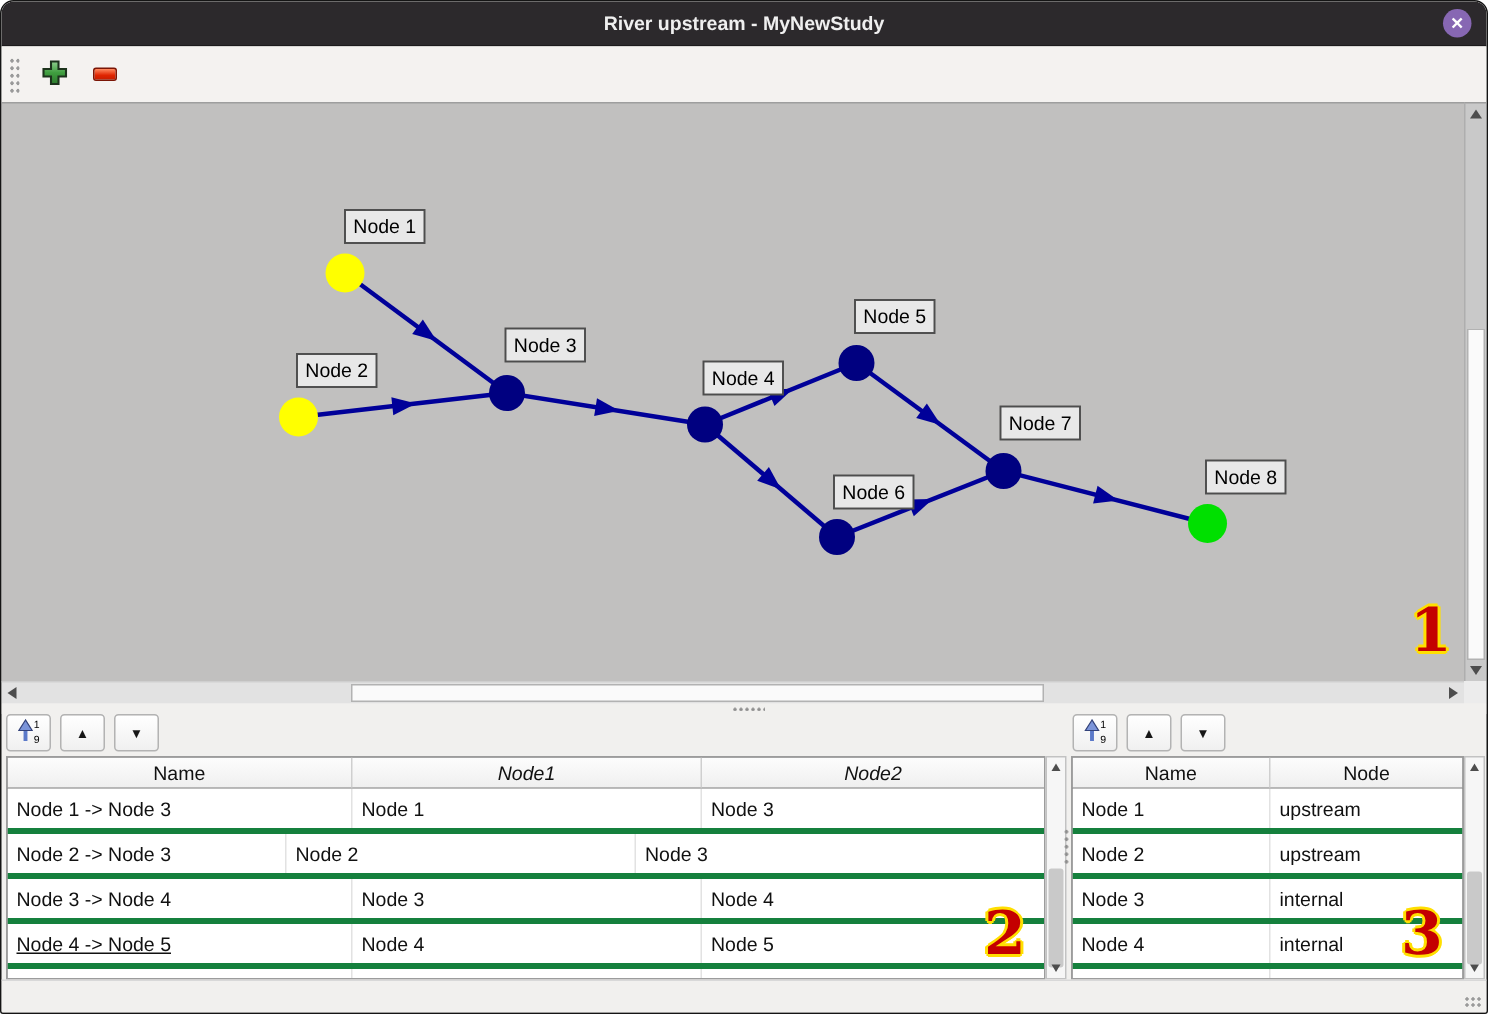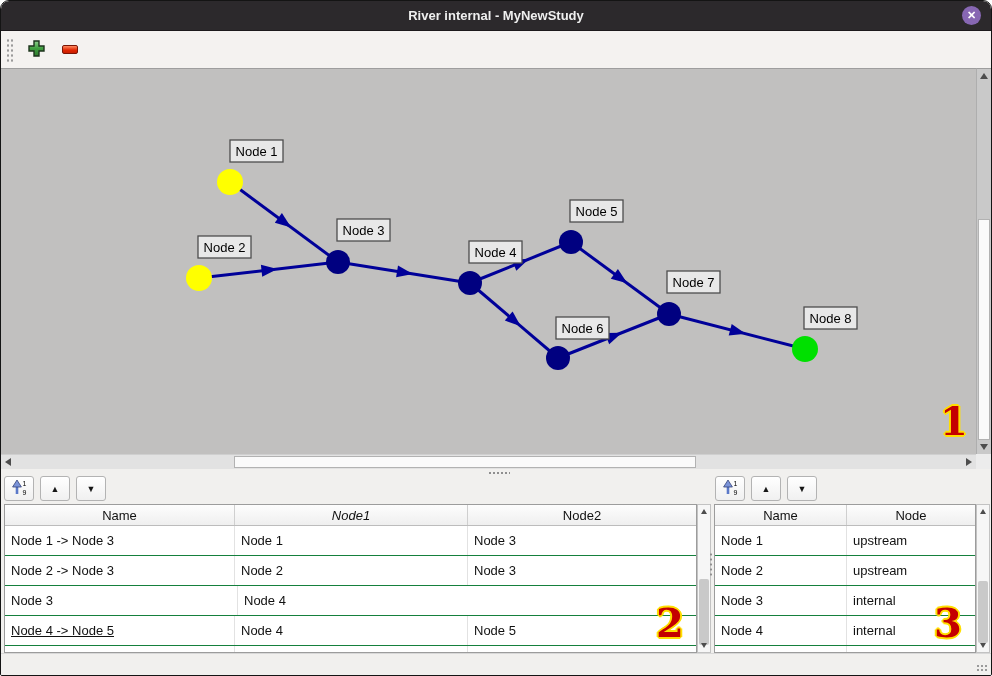--- a/index.html
+++ b/index.html
@@ -60,21 +60,21 @@
     font-size:9px;color:#161616;padding:0;cursor:pointer;}
   
   .tbl{position:absolute;top:503px;background:#737373;border:1px solid #9c9c9c;overflow:hidden;}
   .tbl-left{left:3px;width:693px;height:149px;}
   .tbl-right{left:713px;width:262px;height:149px;}
   .thead{display:flex;height:21px;background:linear-gradient(#fdfdfd,#efefef);
     border-bottom:1px solid #bcbcbc;}
   .th{display:flex;align-items:center;justify-content:center;font-size:13px;color:#111;
     border-right:1px solid #cfcfcf;}
   .th:last-child{border-right:none;}
-  .tr{display:flex;height:30px;border-bottom:1px solid #15803d;background:#fff;}
+  .tr{display:flex;height:30px;border-bottom:4px solid #15803d;background:#fff;}
   .tr.partial{height:8px;border-bottom:none;}
   .td{display:flex;align-items:center;padding-left:6px;font-size:13px;color:#111;
     border-right:1px solid #e2e2e2;overflow:hidden;white-space:nowrap;}
   .td:last-child{border-right:none;}
   .tscroll{position:absolute;top:503px;width:14px;height:149px;background:#f6f6f6;
     border:1px solid #c2c2c2;}
   .tscroll-left{left:696px;} .tscroll-right{left:975px;}
   .tscroll .sb-thumb{position:absolute;left:1px;width:10px;background:#c9c9c9;border-radius:2px;}
   
   .statusbar{position:absolute;left:0;top:652px;width:990px;height:22px;
@@ -89,21 +89,21 @@
   .marker-1{left:939px;top:400px;}
   .marker-2{left:655px;top:602px;}
   .marker-3{left:933px;top:602px;}
 </style>
 </head>
 <body>
 
 <div class="window">
 
   <div class="titlebar">
-    <div class="title">River internal - MyNewStudy</div>
+    <div class="title">River upstream - MyNewStudy</div>
     <div class="close-btn">
       <span>✕</span>
     </div>
   </div>
 
   <div class="toolbar">
     <div class="toolbar-handle"></div>
     <button class="tool-btn">
       <span>
         <svg width="19" height="19" viewBox="0 0 19 19">
@@ -260,33 +260,34 @@
       </button>
     <button class="ctl-btn">
         <span>▼</span>
       </button>
   </div>
 
   <div class="tbl tbl-left" id="links-table">
       <div class="thead">
         <div class="th" style="width: 230px;">Name</div>
         <div class="th" style="width: 233px; font-style: italic;">Node1</div>
-        <div class="th" style="width: 228px;">Node2</div>
+        <div class="th" style="width: 228px; font-style: italic;">Node2</div>
       </div>
       <div class="tr">
         <div class="td" style="width: 230px;">Node 1 -&gt; Node 3</div>
         <div class="td" style="width: 233px;">Node 1</div>
         <div class="td" style="width: 228px;">Node 3</div>
       </div>
       <div class="tr">
-        <div class="td" style="width: 230px;">Node 2 -&gt; Node 3</div>
+        <div class="td" style="width: 186px;">Node 2 -&gt; Node 3</div>
         <div class="td" style="width: 233px;">Node 2</div>
         <div class="td" style="width: 228px;">Node 3</div>
       </div>
       <div class="tr">
+        <div class="td" style="width: 230px;">Node 3 -&gt; Node 4</div>
         <div class="td" style="width: 233px;">Node 3</div>
         <div class="td" style="width: 228px;">Node 4</div>
       </div>
       <div class="tr">
         <div class="td" style="width: 230px; text-decoration: underline;">Node 4 -&gt; Node 5</div>
         <div class="td" style="width: 233px;">Node 4</div>
         <div class="td" style="width: 228px;">Node 5</div>
       </div>
       <div class="tr partial">
         <div class="td" style="width: 230px;"></div>

